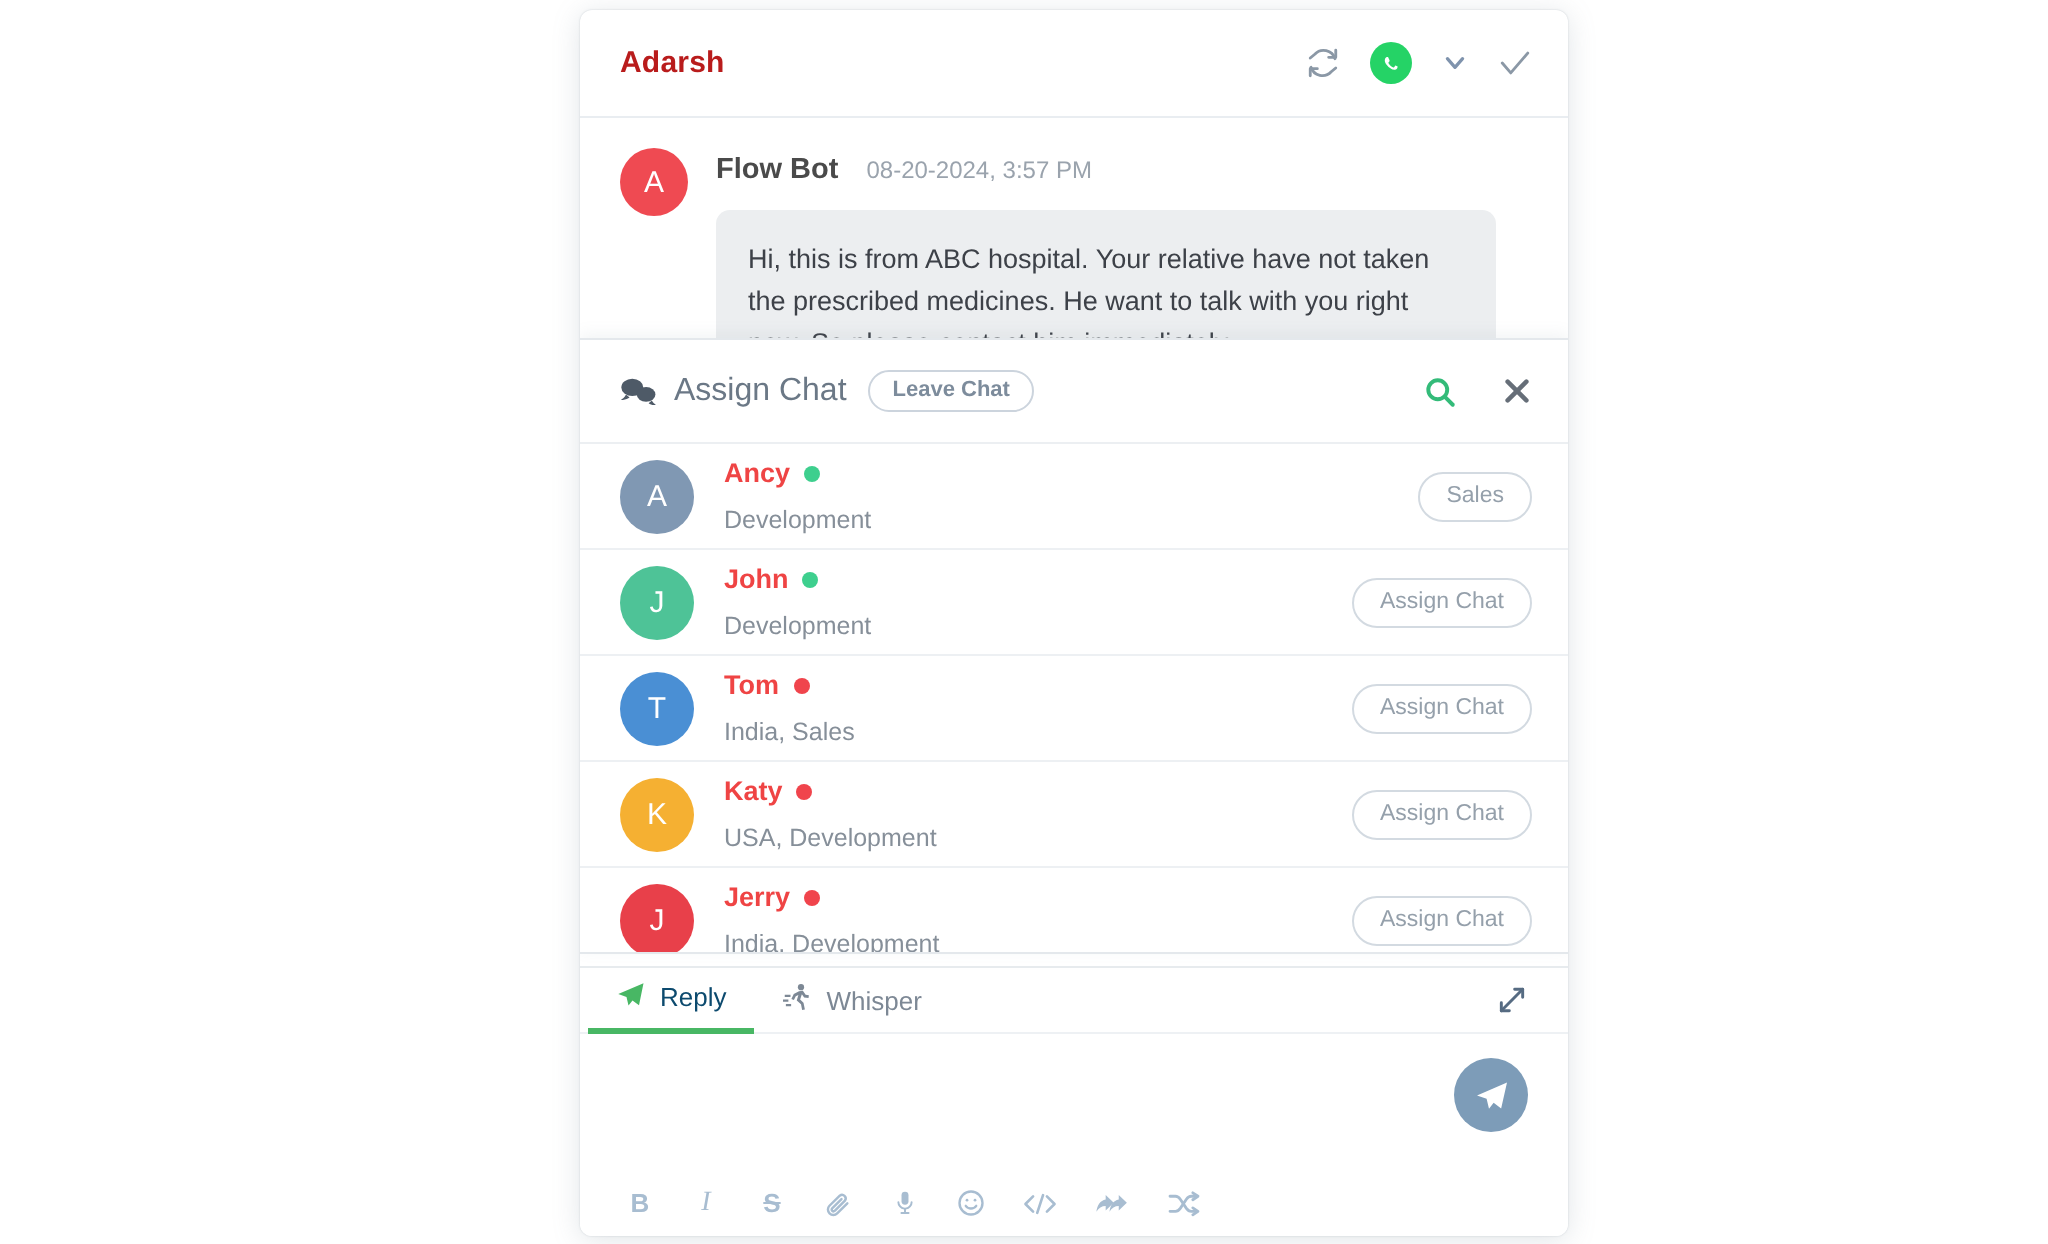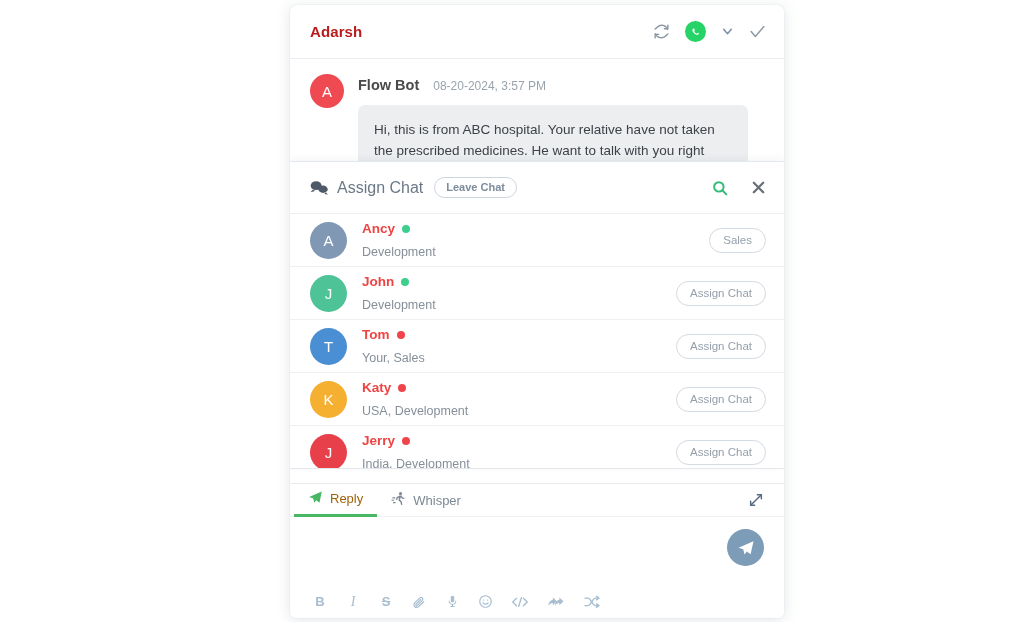--- a/index.html
+++ b/index.html
@@ -90,21 +90,21 @@
     max-width: 390px;
     font-size: 13.5px;
     line-height: 21px;
     color: #3d4148;
   }
 
   
   .assign-panel {
     position: absolute;
     left: 0;
-    top: 156px;
+    top: 164px;
     width: 494px;
     height: 308px;
     background: #ffffff;
     border-top: 1px solid #e4e8ec;
     border-bottom: 1px solid #e4e8ec;
     box-shadow: 0 -2px 7px rgba(130,145,160,0.10);
     overflow: hidden;
   }
   .assign-head {
     height: 52px;
@@ -188,21 +188,21 @@
   .tab {
     display: flex;
     align-items: center;
     gap: 7px;
     height: 33px;
     padding: 0 14px;
     font-size: 13px;
     cursor: pointer;
     color: #7d8895;
   }
-  .tab.active { color: #a16207; border-bottom: 3px solid #48b764; justify-content: space-between; }
+  .tab.active { color: #0c4a6e; border-bottom: 3px solid #48b764; justify-content: space-between; }
   .tabs-spacer { flex: 1; }
   .expand-btn { cursor: pointer; display: flex; align-items: center; padding-right: 2px; }
 
   .compose-body {
     position: relative;
     height: 68px;
     background: #ffffff;
   }
   .compose-input {
     position: absolute;
@@ -359,21 +359,21 @@
             </div>
             <button class="row-btn">Assign Chat</button>
           </div>
           <div class="agent-row">
             <div class="agent-avatar" style="background: rgb(74, 143, 212);">T</div>
             <div class="agent-info">
               <div class="agent-name-line">
                 <span class="agent-name">Tom</span>
                 <span class="status-dot" style="background: rgb(240, 68, 76);"></span>
               </div>
-              <div class="agent-dept">Your, Sales</div>
+              <div class="agent-dept">India, Sales</div>
             </div>
             <button class="row-btn">Assign Chat</button>
           </div>
           <div class="agent-row">
             <div class="agent-avatar" style="background: rgb(245, 176, 50);">K</div>
             <div class="agent-info">
               <div class="agent-name-line">
                 <span class="agent-name">Katy</span>
                 <span class="status-dot" style="background: rgb(240, 68, 76);"></span>
               </div>

